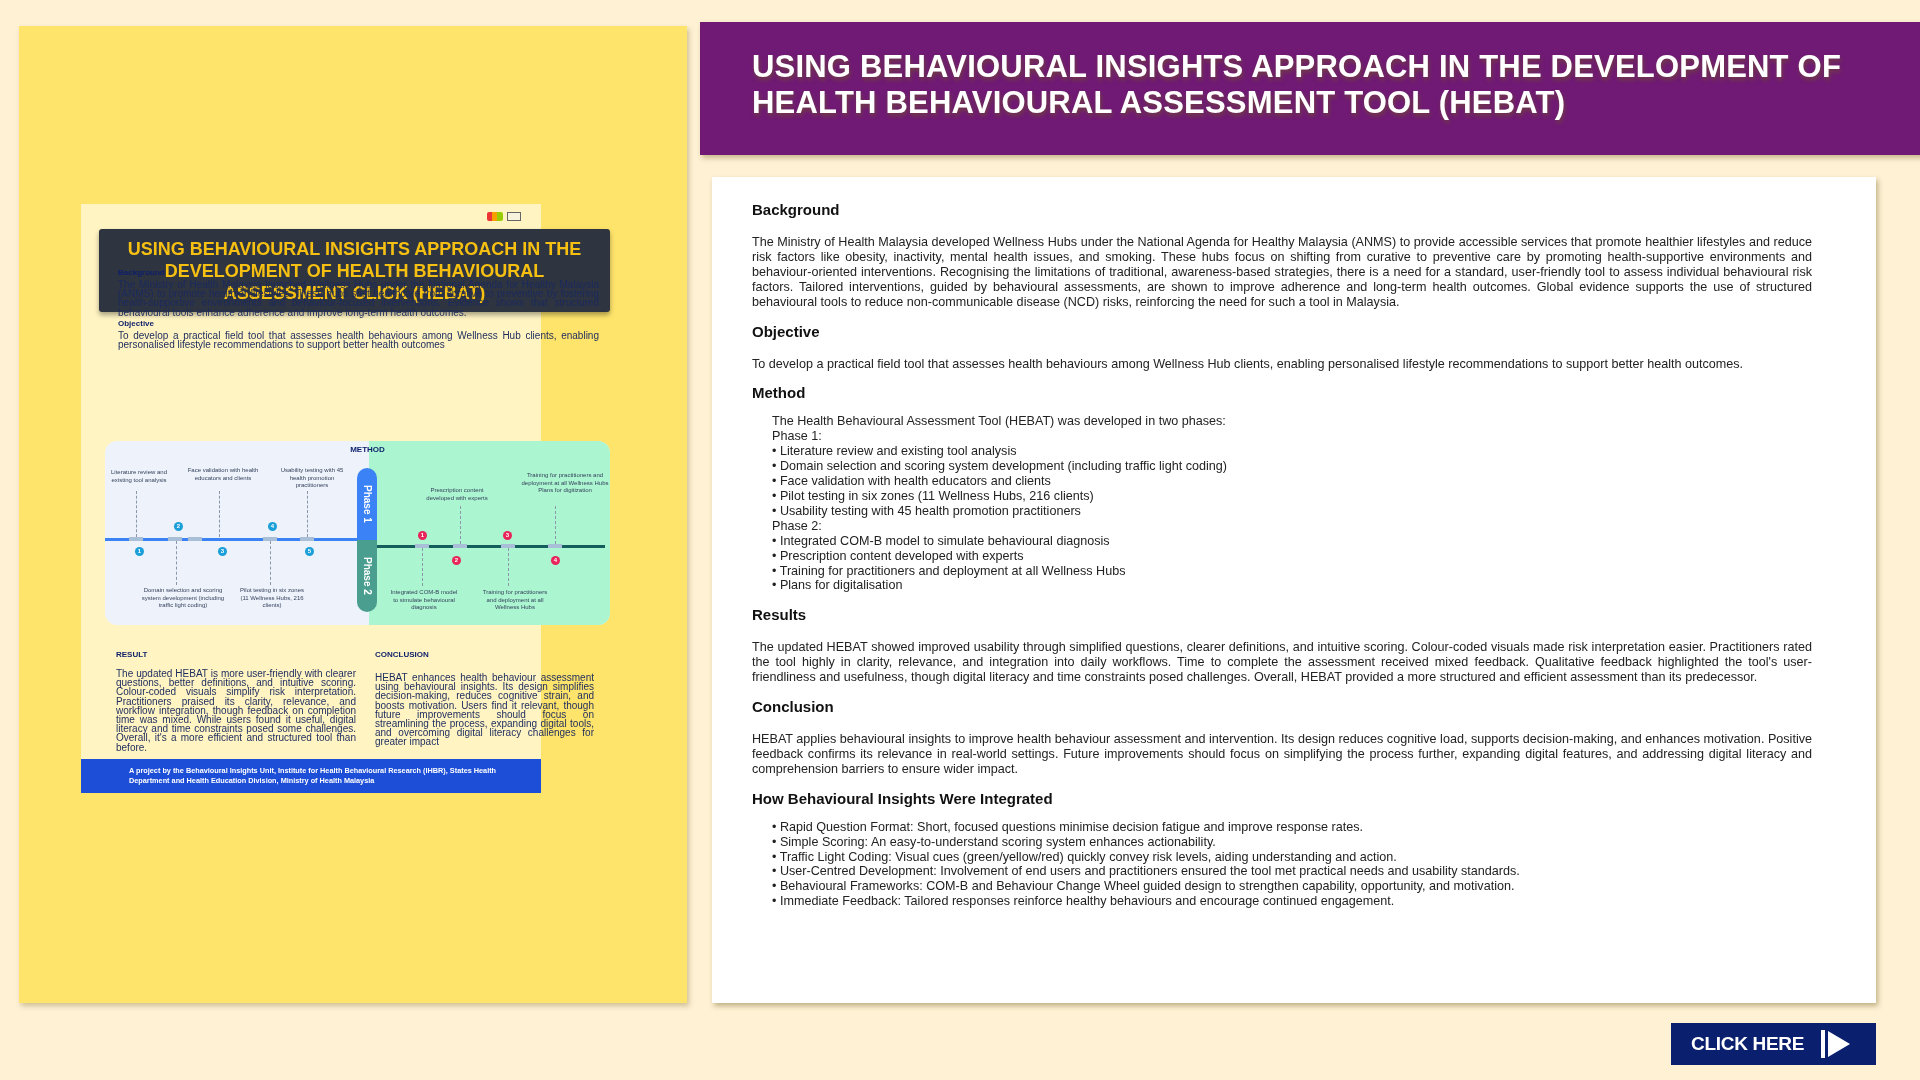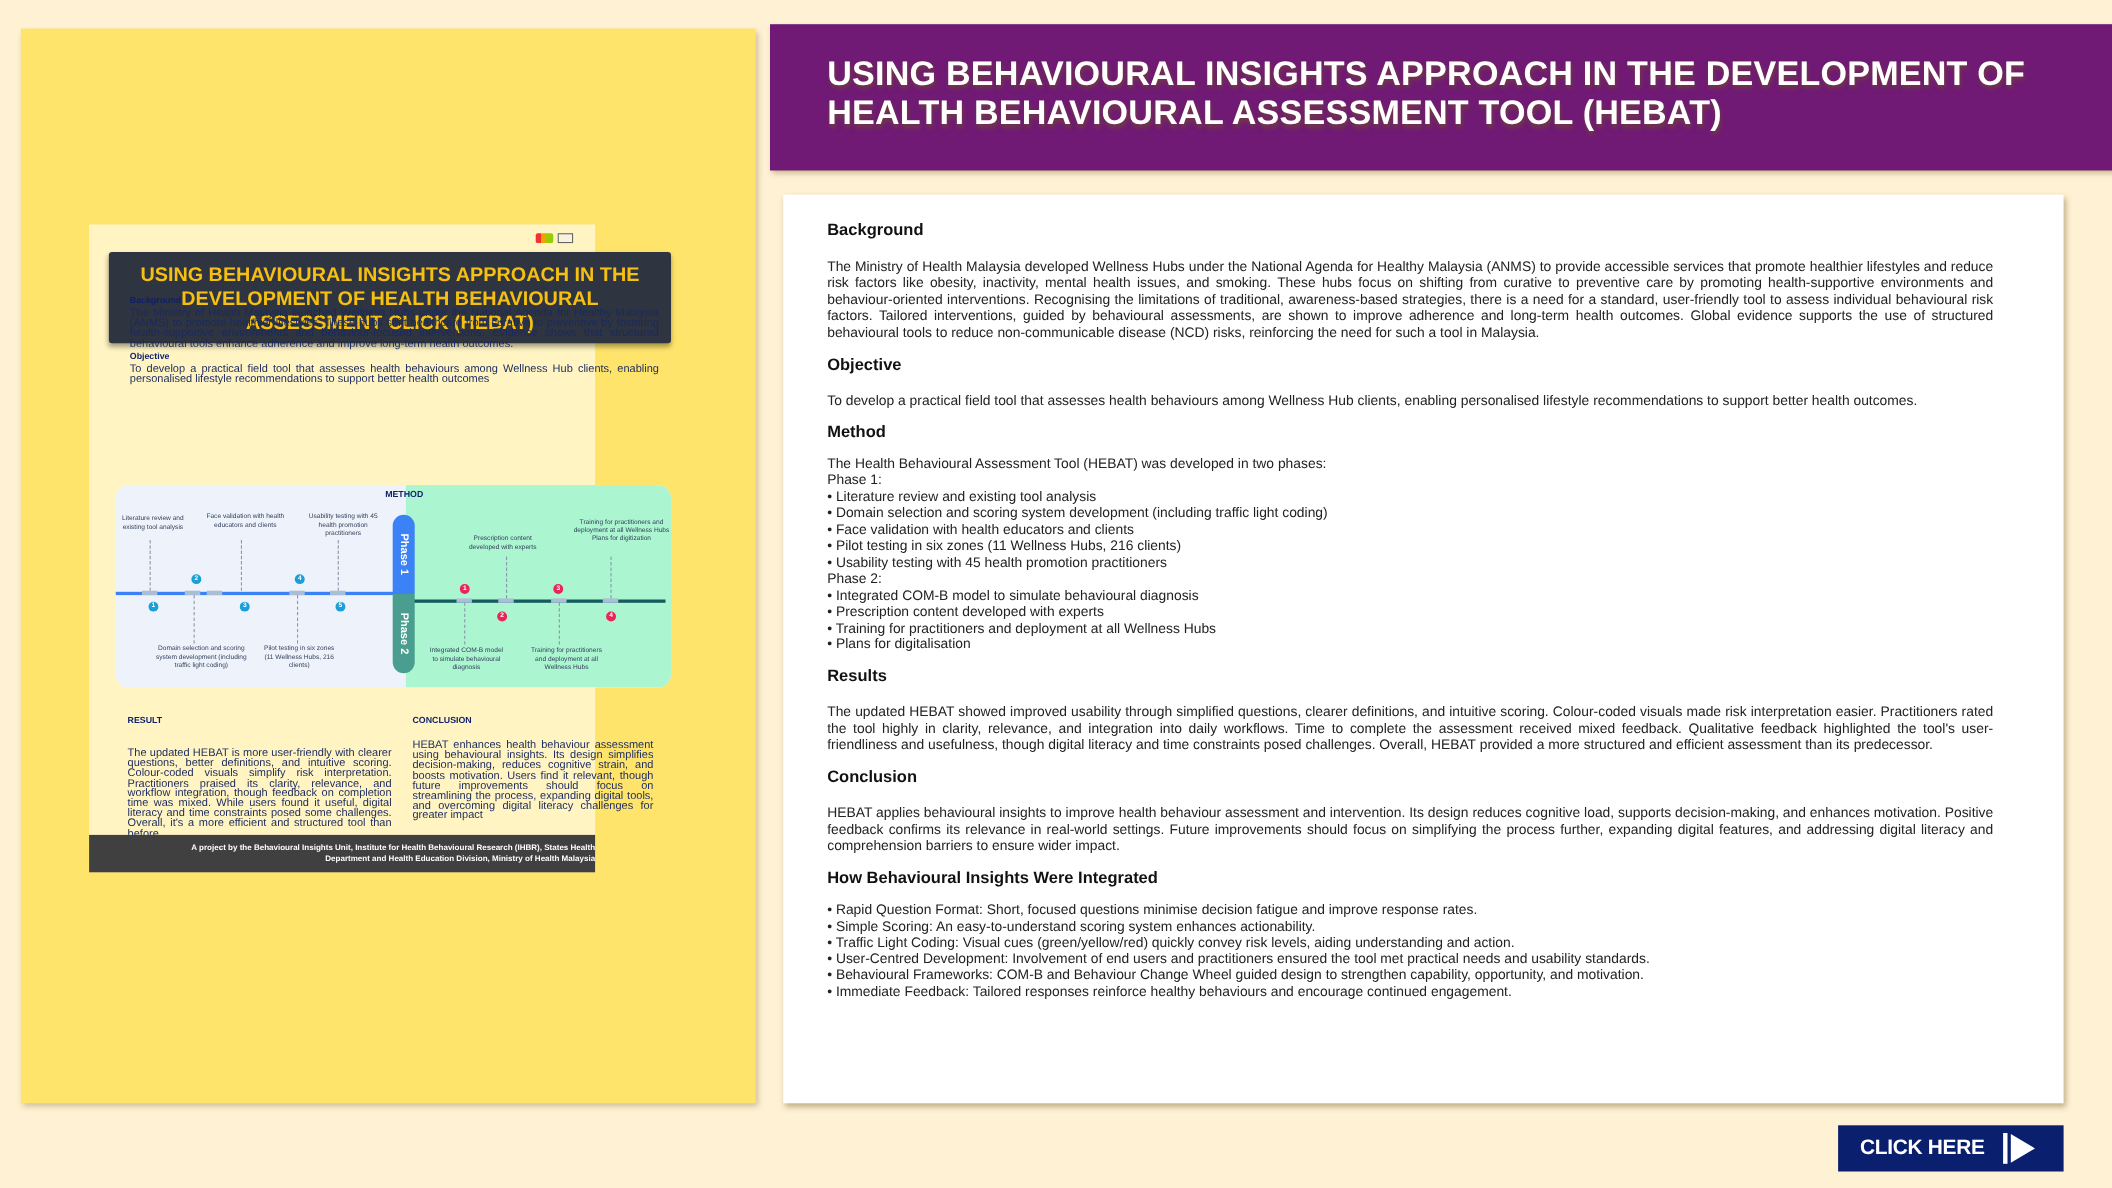--- a/index.html
+++ b/index.html
@@ -26,30 +26,30 @@
   .phase-pill span { writing-mode: vertical-rl; }
   .pill1 { top: 27px; height: 72px; background: #3b82f6; border-radius: 10px 10px 0 0; }
   .pill2 { top: 99px; height: 72px; background: #4a9e8f; border-radius: 0 0 10px 10px; }
   .node { position: absolute; width: 9px; height: 9px; border-radius: 50%; color: #fff; font-size: 6px; font-weight: bold; text-align: center; line-height: 9px; }
   .node.blue { background: #1a9fd9; }
   .node.red { background: #e8245a; }
   .tick { position: absolute; width: 14px; height: 4px; background: #a9bfd8; }
   .dash { position: absolute; width: 0; border-left: 1px dashed #8a97a8; }
   .mlabel { position: absolute; font-size: 6px; line-height: 7.5px; color: #34425c; text-align: center; }
 
-  .poster-foot { position: absolute; left: 0; bottom: 0; width: 100%; height: 34px; background: #404040; color: #fff; font-weight: bold; font-size: 7.3px; line-height: 9.5px; text-align: right; padding-top: 7px; }
+  .poster-foot { position: absolute; left: 0; bottom: 0; width: 100%; height: 34px; background: #1d4ed8; color: #fff; font-weight: bold; font-size: 7.3px; line-height: 9.5px; text-align: left; padding-top: 7px; padding-left: 48px; }
 
   .title-panel { position: absolute; left: 700px; top: 22px; width: 1412px; height: 133px; background: #701a75; box-shadow: 2px 3px 5px rgba(120,100,40,0.4); }
   .title-text { position: absolute; left: 52px; top: 27px; color: #fff; font-weight: bold; font-size: 31px; line-height: 36px; letter-spacing: 0.2px; text-shadow: 1px 3px 4px rgba(110,90,20,0.55); }
 
   .content-panel { position: absolute; left: 712px; top: 177px; width: 1164px; height: 826px; background: #fff; box-shadow: 2px 3px 5px rgba(120,100,40,0.45); padding: 24px 64px 0 40px; }
   .c-h { font-weight: bold; font-size: 15px; color: #111; margin-bottom: 13px; }
   .c-p { font-size: 12.6px; line-height: 14.9px; color: #222; text-align: justify; margin-bottom: 13px; margin-top: 17px; }
   .c-list { font-size: 12.6px; line-height: 14.9px; color: #222; margin-bottom: 13px; }
-  .c-list div { white-space: nowrap; }
+  .c-list div { white-space: nowrap; margin-left: 20px; }
 
   .cta { position: absolute; left: 1671px; top: 1023px; width: 205px; height: 42px; background: #0a1f6e; display: flex; align-items: center; padding-left: 20px; cursor: pointer; }
   .cta-label { color: #fff; font-weight: bold; font-size: 19px; letter-spacing: -0.3px; }
   .cta-bar { width: 4px; height: 28px; background: #fff; margin-left: 17px; }
   .cta-tri { width: 0; height: 0; border-top: 13px solid transparent; border-bottom: 13px solid transparent; border-left: 22px solid #fff; margin-left: 3px; }
 </style>
 </head>
 <body>
 
 <div class="left-panel"></div>
@@ -128,21 +128,21 @@
     <div class="node red" style="left:398px;top:90px;">3</div>
     <div class="node red" style="left:446px;top:115px;">4</div>
 
     <div class="mlabel" style="left:283px;top:148px;width:72px;">Integrated COM-B model to simulate behavioural diagnosis</div>
     <div class="mlabel" style="left:312px;top:46px;width:80px;">Prescription content developed with experts</div>
     <div class="mlabel" style="left:372px;top:148px;width:76px;">Training for practitioners and deployment at all Wellness Hubs</div>
     <div class="mlabel" style="left:416px;top:31px;width:88px;">Training for practitioners and deployment at all Wellness Hubs   Plans for digitization</div>
   </div>
 
   <div class="poster-sec" style="top:446px;left:35px;width:240px;">
-    <div class="poster-h" style="margin-bottom:21px;">RESULT</div>
+    <div class="poster-h" style="margin-bottom:10px;">RESULT</div>
     <div class="poster-p">The updated HEBAT is more user-friendly with clearer questions, better definitions, and intuitive scoring. Colour-coded visuals simplify risk interpretation. Practitioners praised its clarity, relevance, and workflow integration, though feedback on completion time was mixed. While users found it useful, digital literacy and time constraints posed some challenges. Overall, it's a more efficient and structured tool than before.</div>
   </div>
 
   <div class="poster-sec" style="top:446px;left:294px;width:219px;">
     <div class="poster-h" style="margin-bottom:14px;">CONCLUSION</div>
     <div class="poster-p">HEBAT enhances health behaviour assessment using behavioural insights. Its design simplifies decision-making, reduces cognitive strain, and boosts motivation. Users find it relevant, though future improvements should focus on streamlining the process, expanding digital tools, and overcoming digital literacy challenges for greater impact</div>
   </div>
 
   <div class="poster-foot">
     <div>A project by the Behavioural Insights Unit, Institute for Health Behavioural Research (IHBR), States Health</div>

